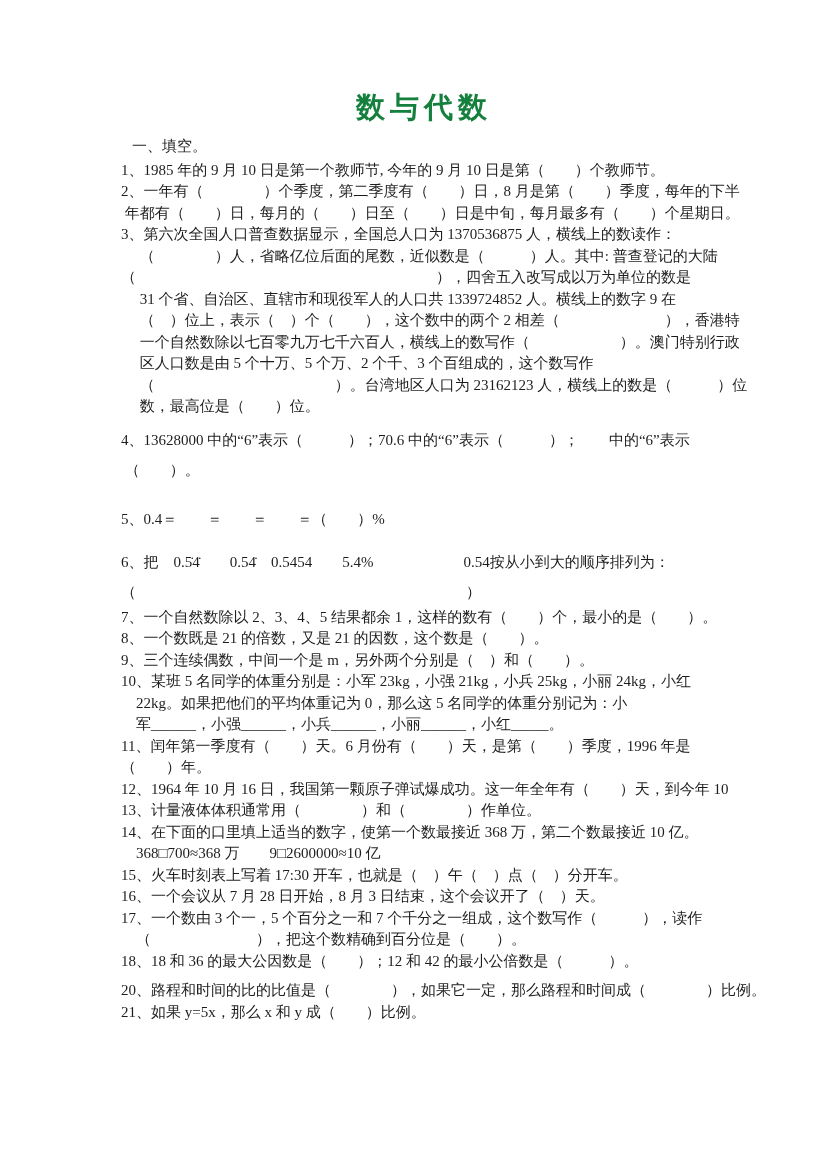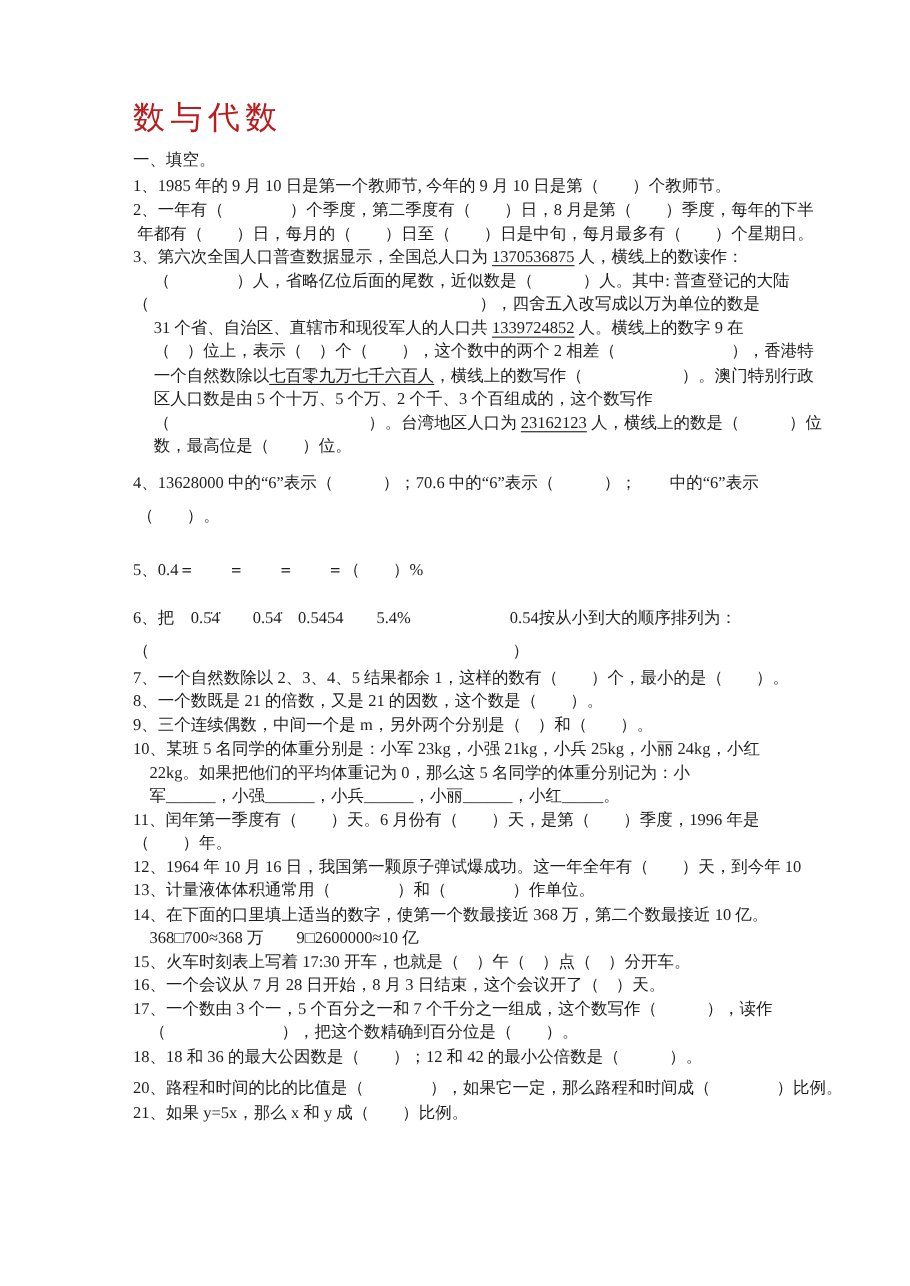--- a/index.html
+++ b/index.html
@@ -5,27 +5,27 @@
   html,body{margin:0;padding:0;}
   body{
     width:827px;height:1169px;background:#ffffff;color:#1d1d1d;
     font-family:"Liberation Serif","DejaVu Serif",serif;
     font-size:15px;line-height:21.5px;
     -webkit-font-smoothing:antialiased;
   }
   .page{position:relative;width:827px;height:1169px;overflow:hidden;background:#ffffff;}
   .content{position:absolute;left:121px;top:86px;width:606px;}
   .doc-title{
-    font-size:29px;font-weight:normal;line-height:42px;
-    margin:0 0 8px 0;letter-spacing:5px;color:#b91c1c;
+    text-align:center;font-size:29px;font-weight:bold;line-height:42px;
+    margin:0 0 8px 0;letter-spacing:5px;color:#15803d;
   }
-  .section-heading{margin:0 0 2px 0;white-space:pre;}
+  .section-heading{margin:0 0 2px 11px;white-space:pre;}
   .question{margin:0;}
   .line{white-space:pre;}
-  .u{text-decoration:underline;text-underline-offset:3px;}
+  .u{text-underline-offset:3px;}
 </style>
 </head>
 <body>
 
 <div class="page">
   <div class="content">
     <h1 class="doc-title">数与代数</h1>
     <div class="section-heading">一、填空。</div>
     <div id="questions">
         <div class="question">

